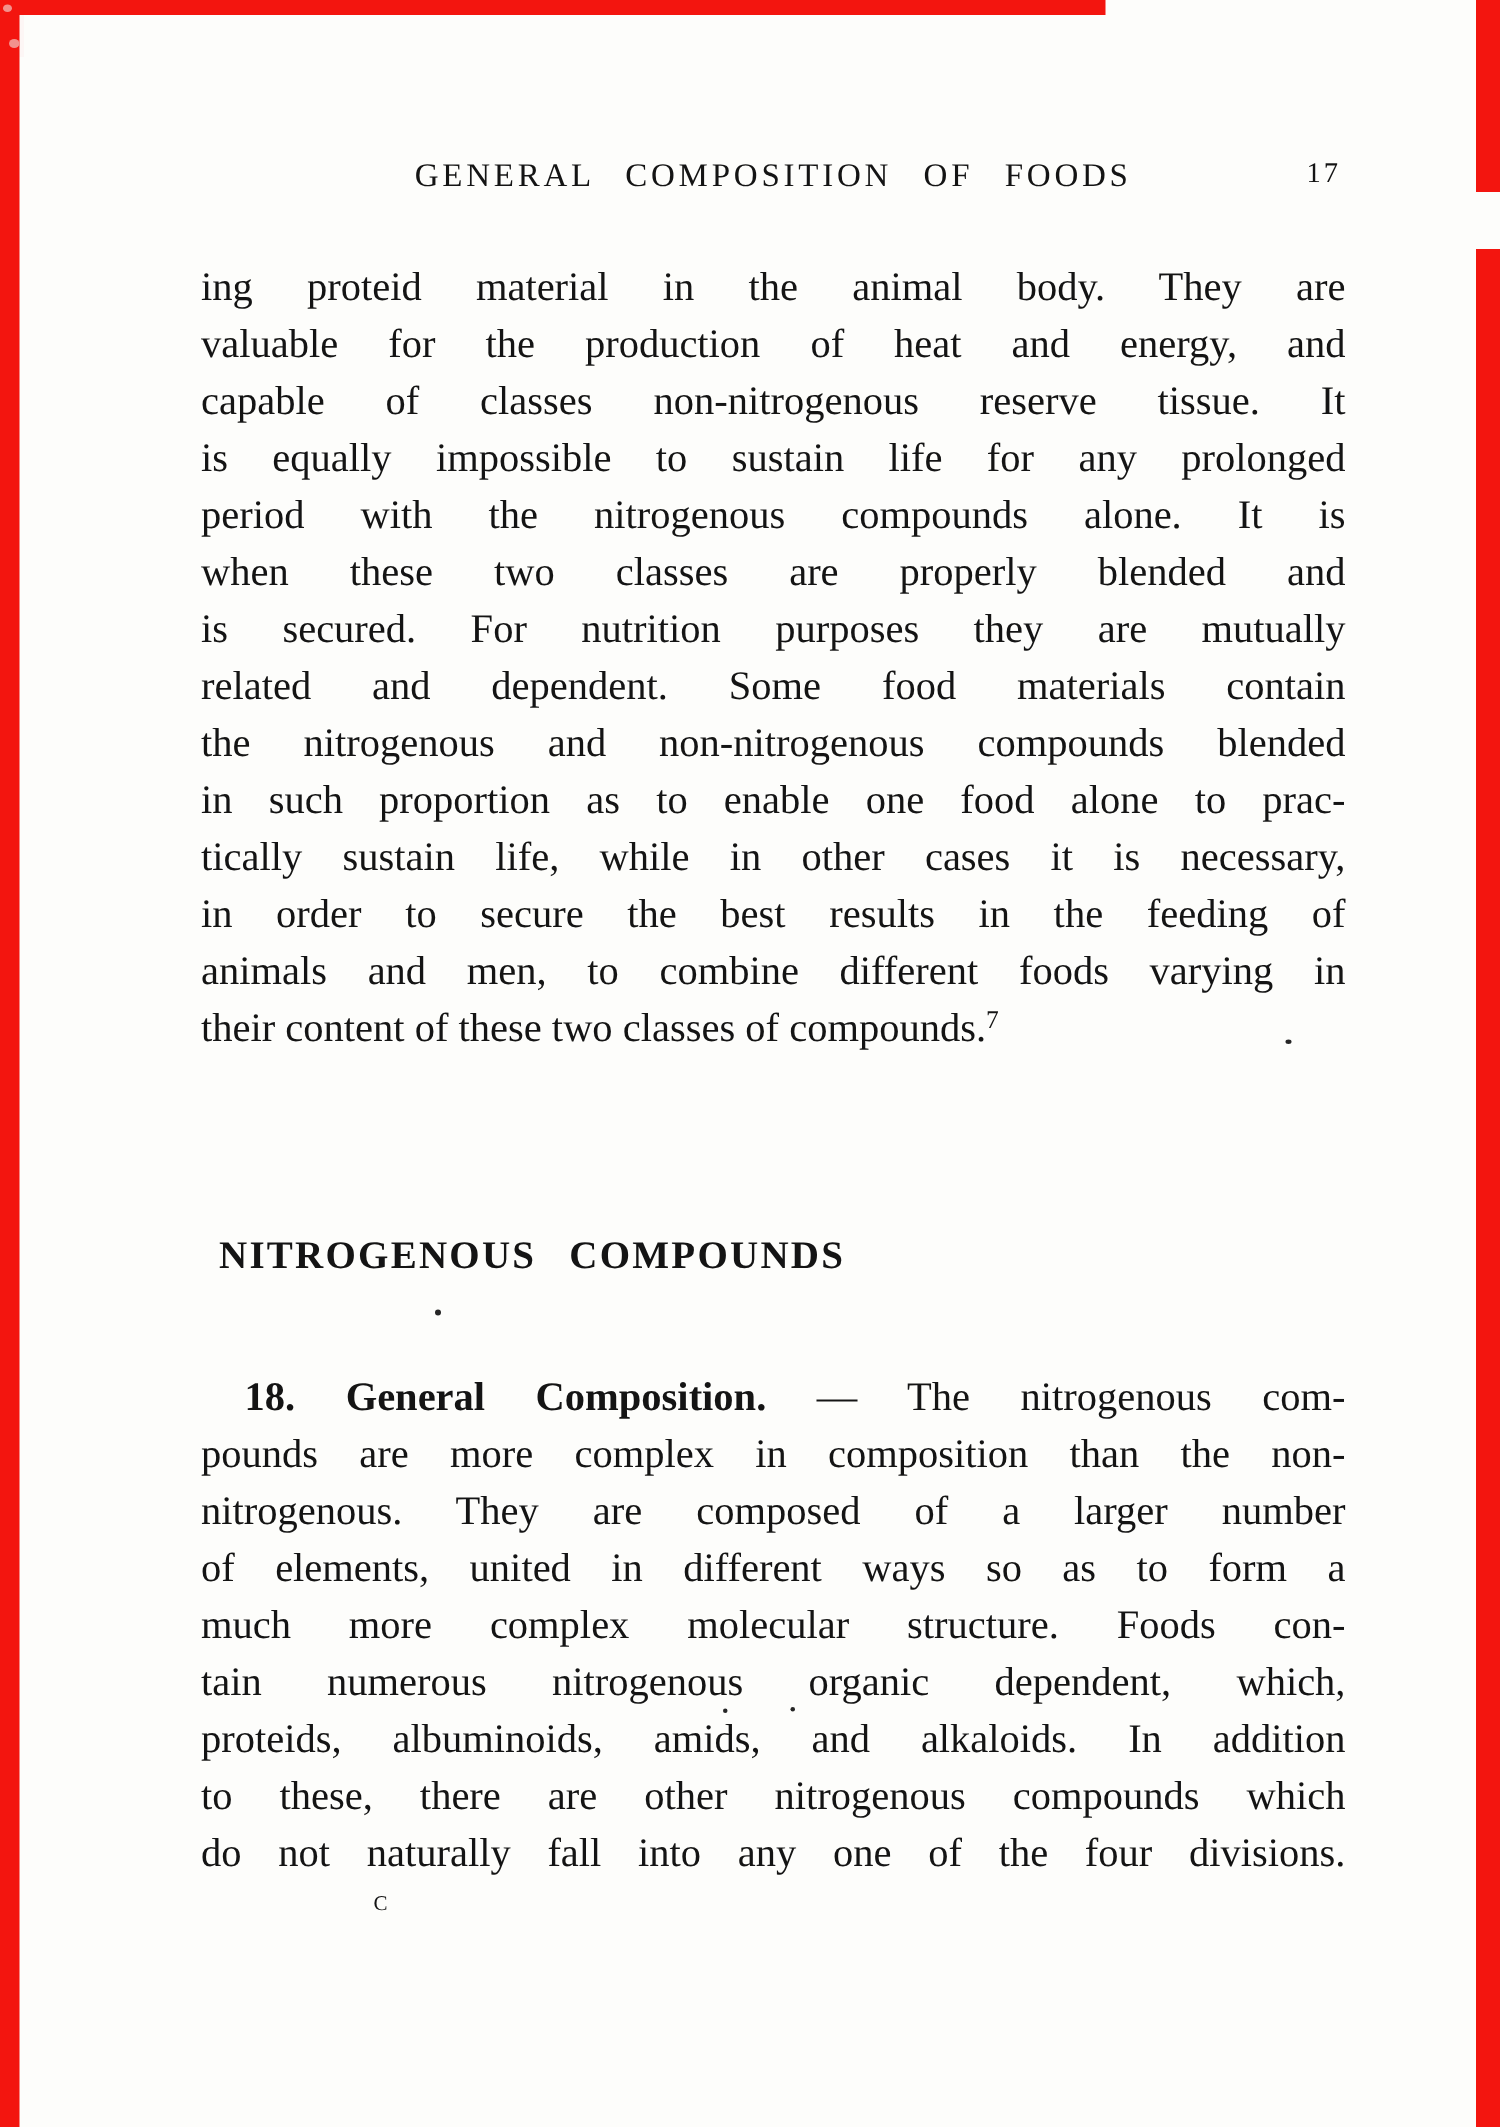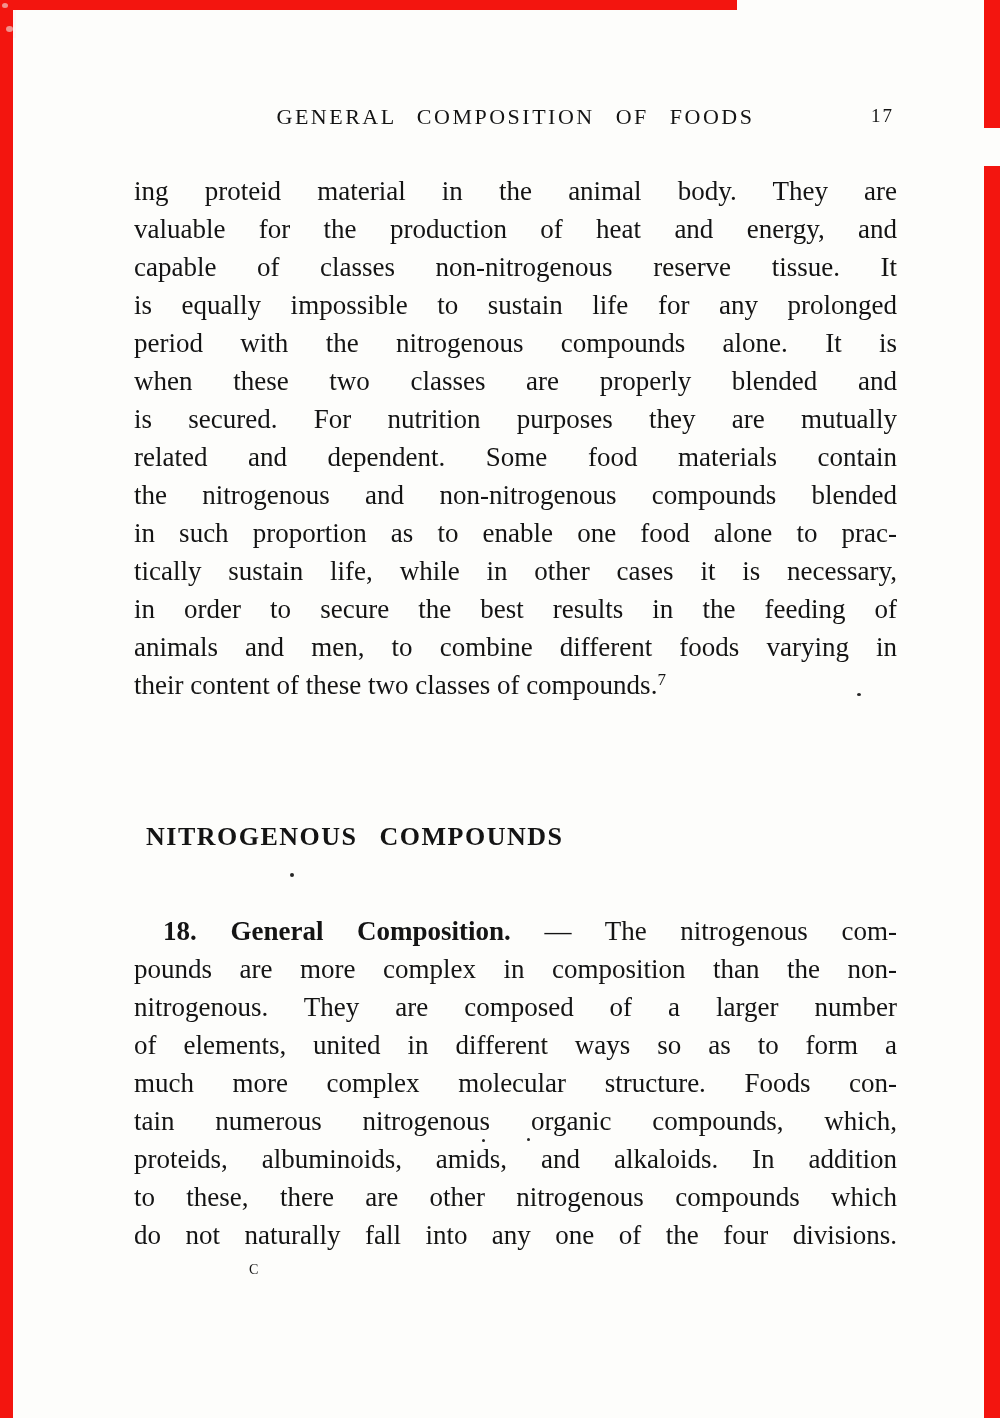--- a/index.html
+++ b/index.html
@@ -142,21 +142,21 @@
   <div class="para para-18">
     <div class="line indent-first">
       <span class="bold-lead">18. General Composition.</span>
       <span>— The nitrogenous com-</span>
     </div>
     <div>
         <div class="line">pounds are more complex in composition than the non-</div>
         <div class="line">nitrogenous.  They are composed of a larger number</div>
         <div class="line">of elements, united in different ways so as to form a</div>
         <div class="line">much more complex molecular structure.  Foods con-</div>
-        <div class="line">tain numerous nitrogenous organic compounds, which,</div>
+        <div class="line">tain numerous nitrogenous organic dependent, which,</div>
         <div class="line">proteids, albuminoids, amids, and alkaloids.  In addition</div>
         <div class="line">to these, there are other nitrogenous compounds which</div>
         <div class="line">do not naturally fall into any one of the four divisions.</div>
       </div>
   </div>
 
   <div class="signature-mark">c</div>
 
   <span class="dust d1"></span>
   <span class="dust d2"></span>

